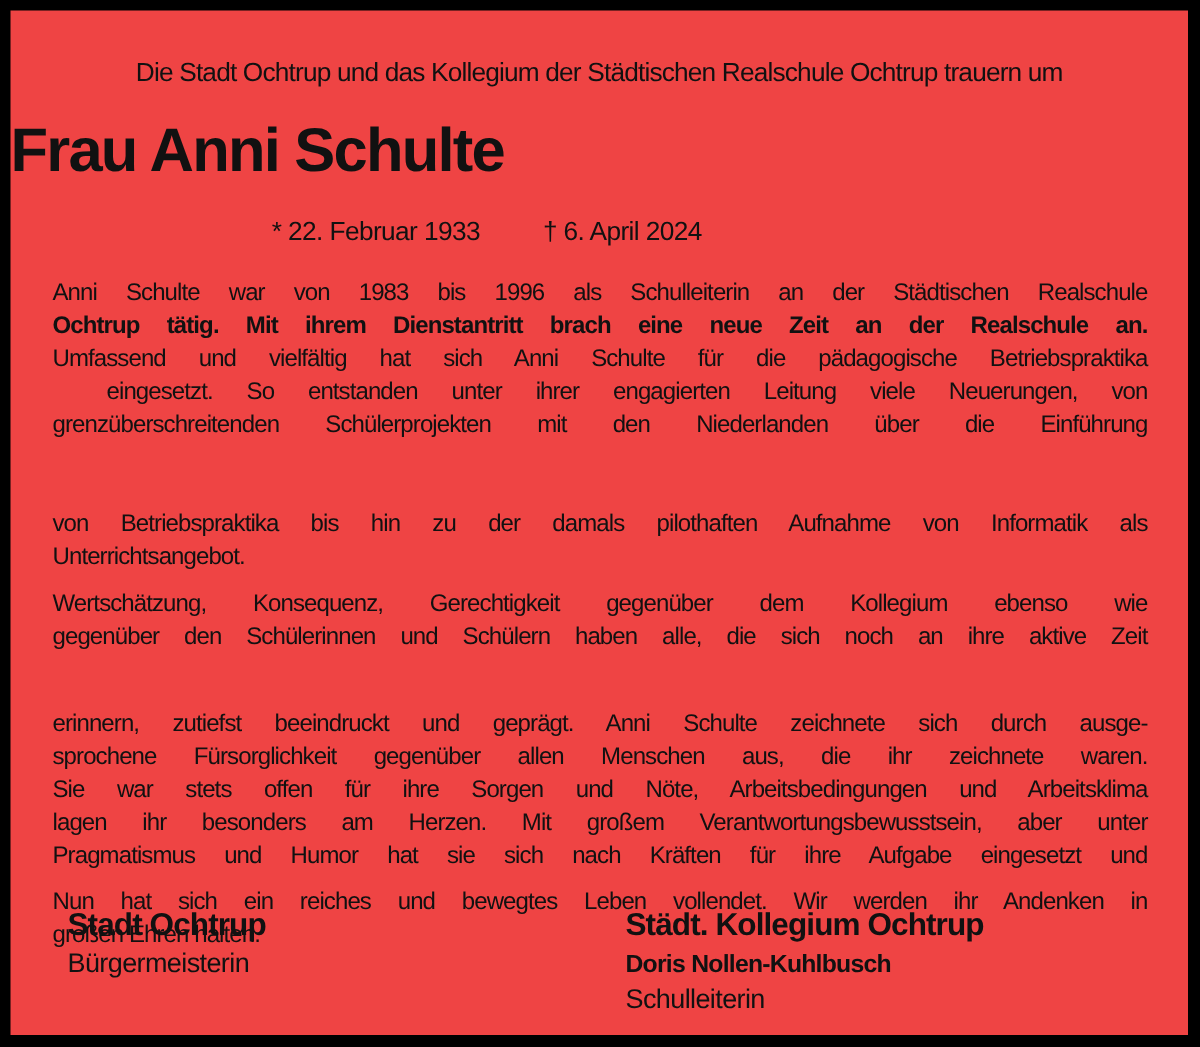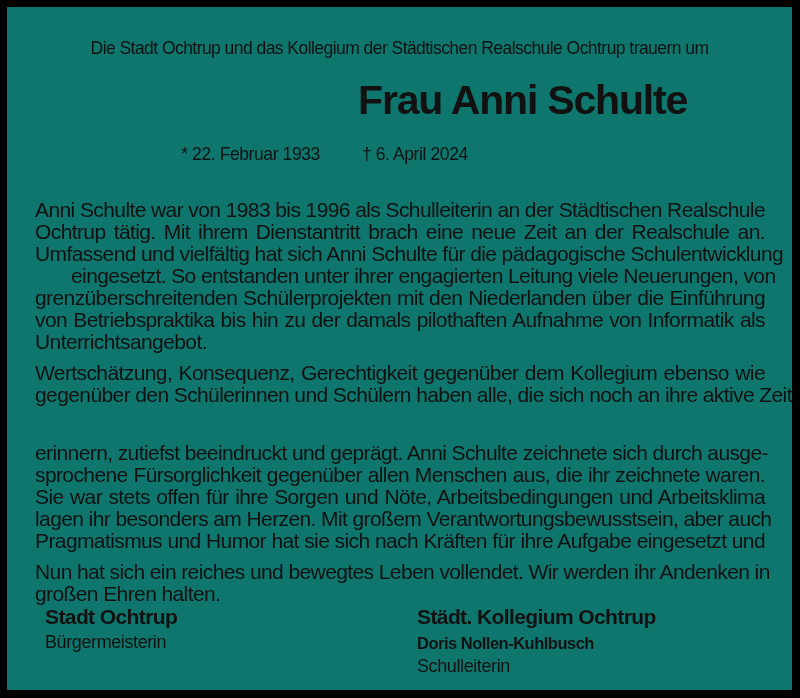--- a/index.html
+++ b/index.html
@@ -12,41 +12,41 @@
       height: 698px;
       overflow: hidden;
       position: relative;
     }
     .card {
       position: absolute;
       left: 7px;
       top: 7px;
       width: 785px;
       height: 683px;
-      background: #0f766e;
+      background: #ef4444;
       color: #111111;
       font-family: "Liberation Sans", sans-serif;
     }
     .intro {
       position: absolute;
       top: 31px;
       left: 0;
       width: 785px;
       text-align: center;
       font-size: 17.5px;
       letter-spacing: -0.55px;
       word-spacing: 0px;
       white-space: nowrap;
     }
     .name {
       position: absolute;
       top: 70px;
       left: 0;
       width: 680px;
-      text-align: right;
+      text-align: left;
       font-size: 41px;
       font-weight: bold;
       letter-spacing: -1.2px;
       white-space: nowrap;
     }
     .dates {
       position: absolute;
       top: 137px;
       left: 0;
       width: 635px;
@@ -54,24 +54,24 @@
       font-size: 17.5px;
       letter-spacing: -0.4px;
       white-space: nowrap;
     }
     .dates .sep {
       display: inline-block;
       width: 42px;
     }
     .body-text {
       position: absolute;
-      top: 192px;
+      top: 178px;
       left: 28px;
       width: 730px;
-      font-size: 21px;
+      font-size: 16px;
       line-height: 22px;
       letter-spacing: -0.6px;
       text-align: justify;
       hyphens: manual;
     }
     .body-text p {
       margin: 0 0 9px 0;
     }
     .line {
       display: block;
@@ -124,34 +124,34 @@
 
   <div class="name">Frau Anni Schulte</div>
 
   <div class="dates">
     <span>* 22. Februar 1933</span><span class="sep"></span><span>† 6. April 2024</span>
   </div>
 
   <div class="body-text">
     <p>
       <span class="line" style="white-space: nowrap;">Anni Schulte war von 1983 bis 1996 als Schulleiterin an der Städtischen Realschule</span>
-      <span class="line" style="white-space: nowrap;">Ochtrup tätig. Mit ihrem Dienstantritt brach eine neue Zeit an der Realschule an.</span>
-      <span class="line" style="white-space: nowrap;">Umfassend und vielfältig hat sich Anni Schulte für die pädagogische Schulentwicklung</span>
+      <span class="line" style="white-space: nowrap; font-weight: bold;">Ochtrup tätig. Mit ihrem Dienstantritt brach eine neue Zeit an der Realschule an.</span>
+      <span class="line" style="white-space: nowrap;">Umfassend und vielfältig hat sich Anni Schulte für die pädagogische Betriebspraktika</span>
       <span class="line" style="white-space: nowrap; margin-left: 36px;">eingesetzt. So entstanden unter ihrer engagierten Leitung viele Neuerungen, von</span>
       <span class="line" style="white-space: nowrap;">grenzüberschreitenden Schülerprojekten mit den Niederlanden über die Einführung</span>
-      <span class="line" style="white-space: nowrap;">von Betriebspraktika bis hin zu der damals pilothaften Aufnahme von Informatik als</span>
+      <span class="line" style="white-space: nowrap; margin-top: 44px;">von Betriebspraktika bis hin zu der damals pilothaften Aufnahme von Informatik als</span>
       <span class="line end" style="white-space: nowrap;">Unterrichtsangebot.</span>
     </p>
     <p>
       <span class="line" style="white-space: nowrap;">Wertschätzung, Konsequenz, Gerechtigkeit gegenüber dem Kollegium ebenso wie</span>
       <span class="line" style="white-space: nowrap;">gegenüber den Schülerinnen und Schülern haben alle, die sich noch an ihre aktive Zeit</span>
       <span class="line" style="white-space: nowrap; margin-top: 36px;">erinnern, zutiefst beeindruckt und geprägt. Anni Schulte zeichnete sich durch ausge-</span>
       <span class="line" style="white-space: nowrap;">sprochene Fürsorglichkeit gegenüber allen Menschen aus, die ihr zeichnete waren.</span>
       <span class="line" style="white-space: nowrap;">Sie war stets offen für ihre Sorgen und Nöte, Arbeitsbedingungen und Arbeitsklima</span>
-      <span class="line" style="white-space: nowrap;">lagen ihr besonders am Herzen. Mit großem Verantwortungsbewusstsein, aber auch</span>
+      <span class="line" style="white-space: nowrap;">lagen ihr besonders am Herzen. Mit großem Verantwortungsbewusstsein, aber unter</span>
       <span class="line" style="white-space: nowrap;">Pragmatismus und Humor hat sie sich nach Kräften für ihre Aufgabe eingesetzt und</span>
     </p>
     <p>
       <span class="line" style="white-space: nowrap;">Nun hat sich ein reiches und bewegtes Leben vollendet. Wir werden ihr Andenken in</span>
       <span class="line end" style="white-space: nowrap;">großen Ehren halten.</span>
     </p>
   </div>
 
   <div class="signatures">
     <div class="sig left">

